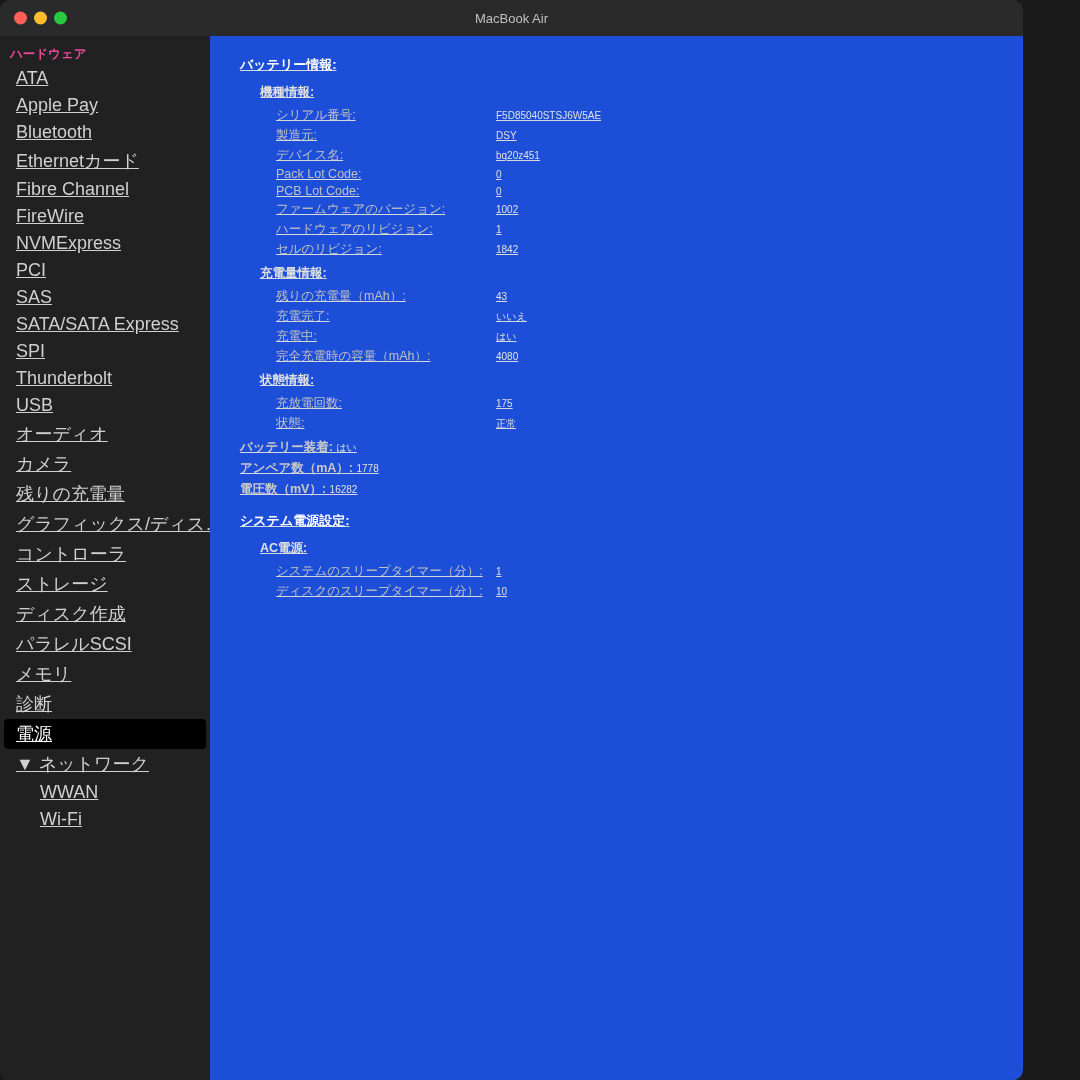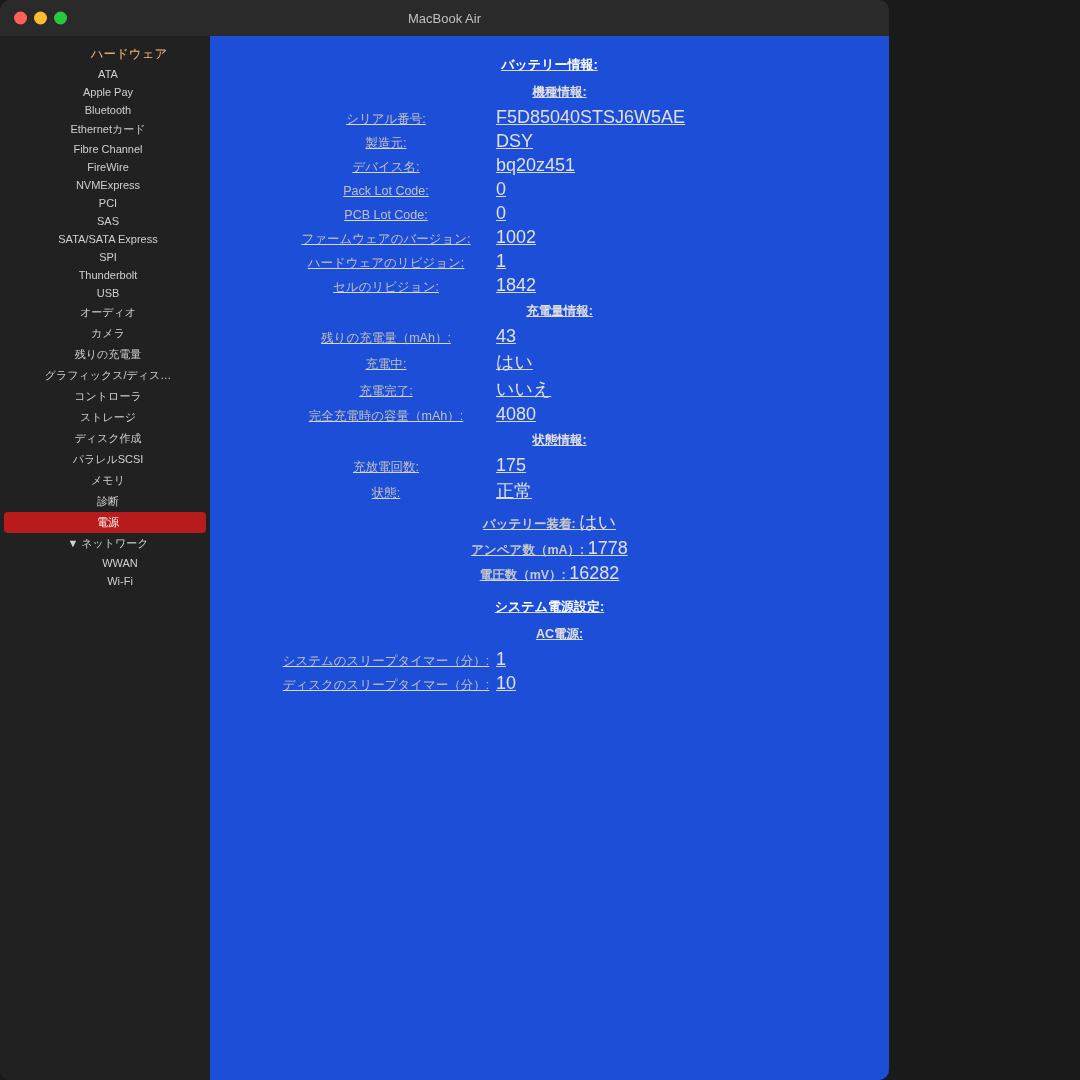--- a/index.html
+++ b/index.html
@@ -6,28 +6,27 @@
     body {
       width: 1080px;
       height: 1080px;
       background: #1a1a1a;
       font-family: -apple-system, "Helvetica Neue", Arial, sans-serif;
       color: #e0e0e0;
       overflow: hidden;
     }
 
     .window {
-      width: 889px;
+      width: 1023px;
       height: 1080px;
       background: #1e1e1e;
       border-radius: 10px;
       overflow: hidden;
       display: flex;
       flex-direction: column;
-      text-align: center;
     }
 
     .title-bar {
       background: #2a2a2a;
       height: 36px;
       display: flex;
       align-items: center;
       justify-content: center;
       position: relative;
       flex-shrink: 0;
@@ -65,37 +64,37 @@
 
     .sidebar {
       width: 210px;
       background: #212121;
       overflow-y: auto;
       flex-shrink: 0;
       padding-top: 6px;
     }
 
     .sidebar-section-header {
-      color: #fdba74;
+      color: #ec4899;
       font-size: 12.5px;
-      font-weight: 400;
+      font-weight: 700;
       padding: 4px 10px 2px 10px;
-      margin-left: 48px;
     }
 
     .sidebar-item {
       padding: 3px 10px 3px 16px;
-      font-size: 11px;
+      font-size: 18px;
       color: #d0d0d0;
       cursor: pointer;
       white-space: nowrap;
+      text-decoration: underline;
     }
 
     .sidebar-item.active {
-      background: #b91c1c;
+      background: #000000;
       color: #ffffff;
       border-radius: 4px;
       margin: 0 4px;
       padding: 3px 6px 3px 12px;
     }
 
     .sidebar-item.sub {
       padding-left: 40px;
     }
 
@@ -142,21 +141,21 @@
 
     .info-label {
       color: #c0c0c0;
       font-size: 12.5px;
       min-width: 220px;
       flex-shrink: 0;
     }
 
     .info-value {
       color: #e0e0e0;
-      font-size: 18px;
+      font-size: 10px;
     }
   </style>
 </head>
 <body>
 
 <div class="window">
   <div class="title-bar">
     <div class="traffic-lights">
       <div class="traffic-light close"></div>
       <div class="traffic-light minimize"></div>
@@ -237,26 +236,26 @@
         </div>
       </div>
 
       <div class="info-group">
         <div class="info-group-title">充電量情報:</div>
         <div class="info-row">
           <span class="info-label">残りの充電量（mAh）:</span>
           <span class="info-value">43</span>
         </div>
         <div class="info-row">
+          <span class="info-label">充電完了:</span>
+          <span class="info-value">いいえ</span>
+        </div>
+        <div class="info-row">
           <span class="info-label">充電中:</span>
           <span class="info-value">はい</span>
-        </div>
-        <div class="info-row">
-          <span class="info-label">充電完了:</span>
-          <span class="info-value">いいえ</span>
         </div>
         <div class="info-row">
           <span class="info-label">完全充電時の容量（mAh）:</span>
           <span class="info-value">4080</span>
         </div>
       </div>
 
       <div class="info-group">
         <div class="info-group-title">状態情報:</div>
         <div class="info-row">

